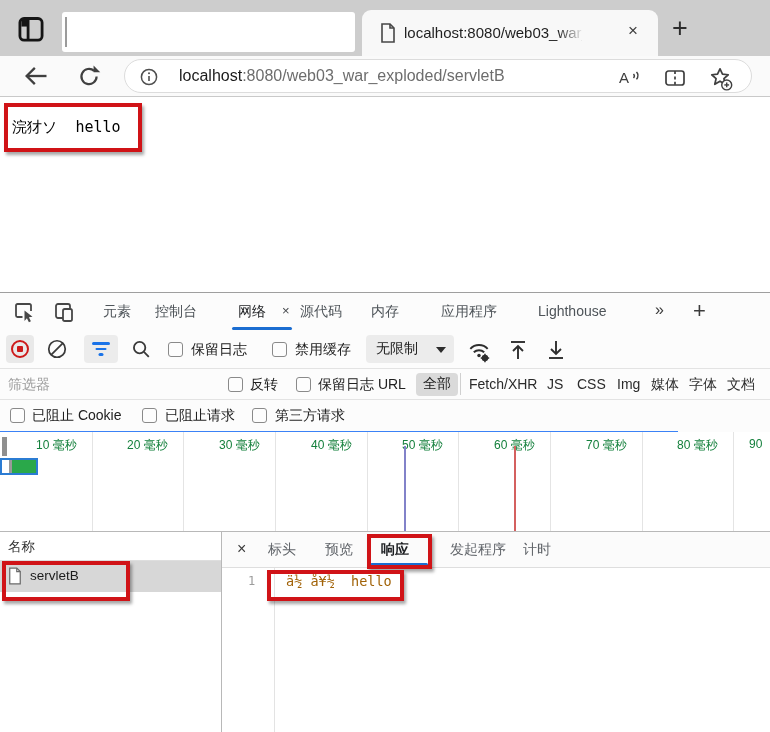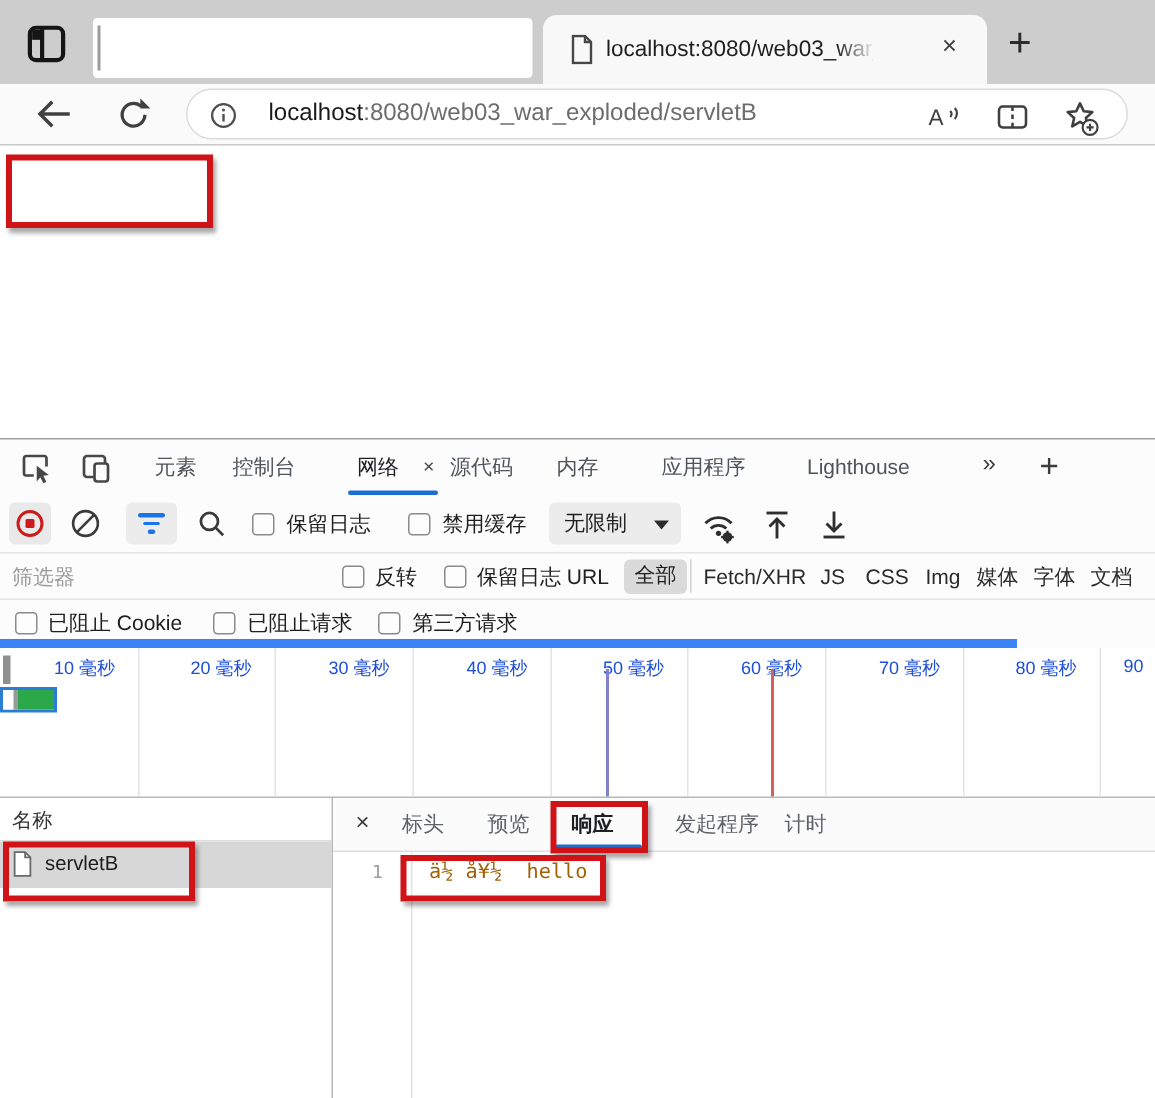--- a/index.html
+++ b/index.html
@@ -75,30 +75,30 @@
   #export-icon{left:544px;top:7px;color:#2e2e2e;}
   #dt-filterrow{left:0;top:76px;width:770px;height:31px;border-bottom:1px solid #e3e3e3;
                 box-sizing:border-box;}
   #filter-input{left:8px;top:7px;font-size:14px;color:#9b9b9b;}
   #cb-invert{left:228px;top:8px;}  #lbl-invert{left:250px;top:7px;}
   #cb-hide{left:296px;top:8px;}    #lbl-hide{left:318px;top:7px;}
   #chip-all{left:416px;top:4px;padding:2px 7px 3px;background:#dadada;border-radius:4px;
             font-size:14px;color:#202020;}
   #chip-sep{left:460px;top:4px;width:1px;height:22px;background:#d0d0d0;}
   .chip{top:7px;font-size:14px;color:#2b2b2b;white-space:nowrap;}
-  #dt-blockedrow{left:0;top:107px;width:678px;height:32px;border-bottom:6px solid #3b82f6;
+  #dt-blockedrow{left:0;top:107px;width:678px;height:32px;border-bottom:1px solid #3b82f6;
                  box-sizing:border-box;}
   #cb-bcookie{left:10px;top:8px;} #lbl-bcookie{left:32px;top:7px;}
   #cb-breq{left:142px;top:8px;}   #lbl-breq{left:165px;top:7px;}
   #cb-3rd{left:252px;top:8px;}    #lbl-3rd{left:275px;top:7px;}
   
   #dt-timeline{left:0;top:139px;width:770px;height:100px;background:#fff;
                border-bottom:1px solid #b8b8b8;box-sizing:border-box;}
   .gridline{position:absolute;top:0;width:1px;height:99px;background:#e4e4e4;}
-  .tick{position:absolute;top:5px;font-size:12px;color:#1d4ed8;white-space:nowrap;}
+  .tick{position:absolute;top:5px;font-size:12px;color:#15803d;white-space:nowrap;}
   #scrub-tick{left:2px;top:5px;width:5px;height:19px;background:#8f8f8f;}
   #overview-bar{left:0;top:26px;width:38px;height:17px;border:2px solid #2b7cd3;
                 background:#fff;box-sizing:border-box;display:flex;}
   #ob-white{width:7px;background:#fff;}
   #ob-gray{width:3px;background:#9a9a9a;}
   #ob-green{flex:1;background:var(--waterfall_green);}
   #dcl-line{left:404px;top:14px;width:2px;height:85px;background:#8282c9;}
   #load-line{left:514px;top:14px;width:2px;height:85px;background:#d4605f;}
   
   #dt-bottom{left:0;top:239px;width:770px;height:201px;background:#fff;}
@@ -200,20 +200,23 @@
         <svg width="26" height="26" viewBox="0 0 24 24">
           <path d="M12 3.6 l2.3 4.9 5.3 0.5 -4 3.6 1.2 5.2 -4.8-2.8 -4.8 2.8 1.2-5.2 -4-3.6 5.3-0.5 z" fill="none" stroke="currentColor" stroke-width="1.6" stroke-linejoin="round"></path>
           <circle cx="18.2" cy="18.4" r="4.6" fill="#fafafa" stroke="currentColor" stroke-width="1.3"></circle>
           <line x1="18.2" y1="16.2" x2="18.2" y2="20.6" stroke="currentColor" stroke-width="1.3"></line>
           <line x1="16" y1="18.4" x2="20.4" y2="18.4" stroke="currentColor" stroke-width="1.3"></line>
         </svg>
       </span>
     </div>
   </div>
 
+  <div class="abs" id="page">
+    <div class="abs" id="page-text">浣犲ソ  hello</div>
+  </div>
 
   <div class="abs" id="devtools">
 
     <div class="abs" id="dt-tabbar">
       <span class="abs dt-toolicon" id="inspect-icon">
         <svg width="24" height="24" viewBox="0 0 24 24">
           <path d="M19 11 v-5.5 a1.5 1.5 0 0 0 -1.5-1.5 h-12 a1.5 1.5 0 0 0 -1.5 1.5 v10 a1.5 1.5 0 0 0 1.5 1.5 h5" fill="none" stroke="currentColor" stroke-width="1.8"></path>
           <path d="M12.5 10.5 l8 6.2 -3.6 0.5 2 4 -2 1 -2-4 -2.4 2.8 z" fill="currentColor"></path>
         </svg>
       </span>

